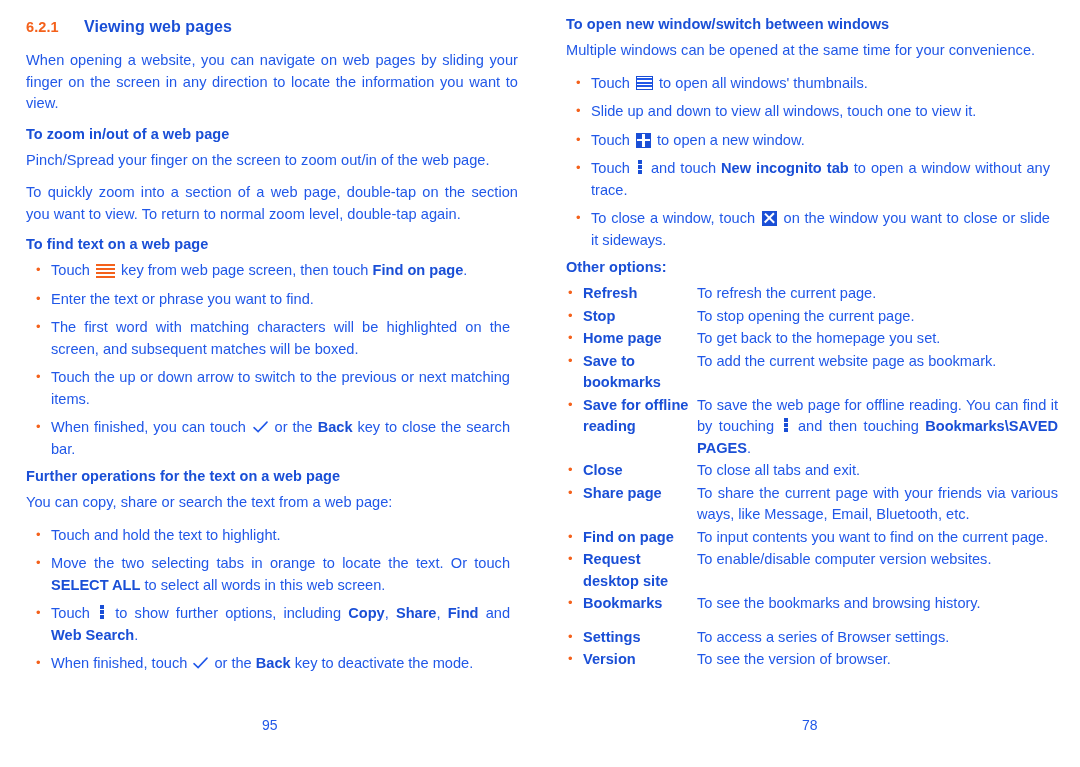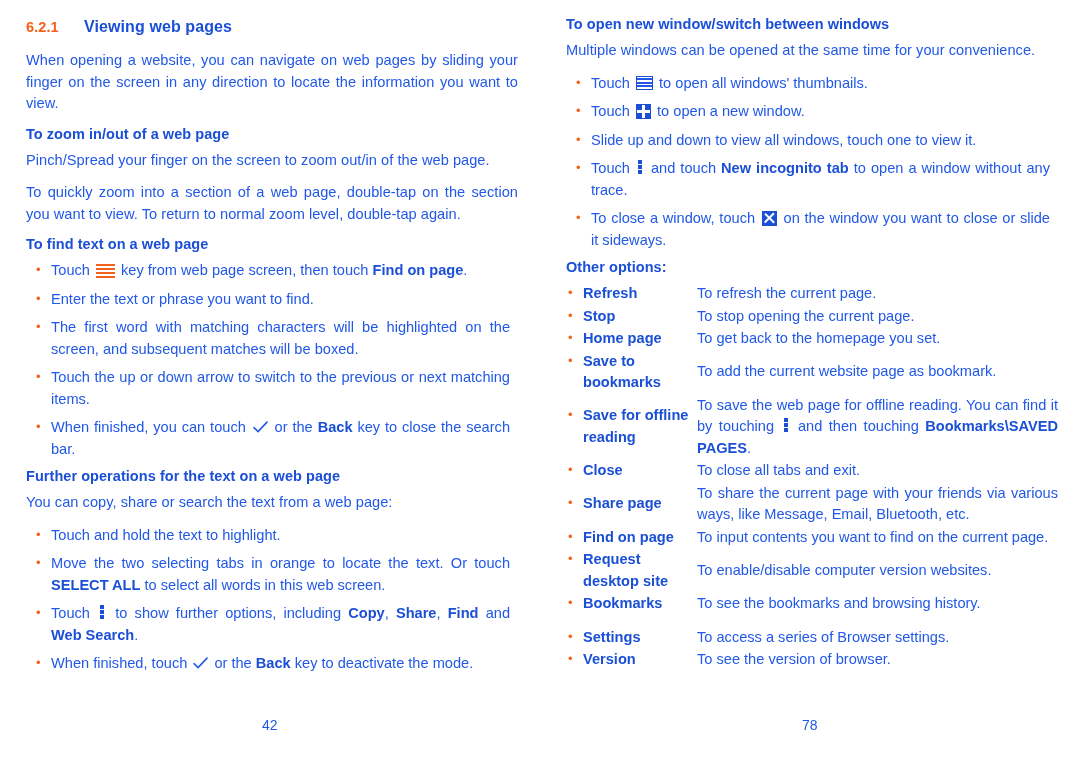--- a/index.html
+++ b/index.html
@@ -83,21 +83,21 @@
     color: #f4611b;
     font-size: 13px;
     line-height: 22px;
   }
   b, strong { font-weight: bold; color: #1a4fd6; }
 
   
   .opt-table { margin-top: 4px; }
   .opt-row {
     display: flex;
-    align-items: center;
+    align-items: flex-start;
     margin-bottom: 1px;
   }
   .opt-row.gap { margin-bottom: 12px; }
   .opt-term {
     position: relative;
     flex: 0 0 131px;
     width: 131px;
     padding-left: 17px;
     color: #1a4fd6;
     font-weight: bold;
@@ -279,24 +279,24 @@
   <div class="col col-right">
 
     <div class="sub-head first">To open new window/switch between windows</div>
     <p class="body nojust">Multiple windows can be opened at the same time for your convenience.</p>
 
     <ul class="blist">
       <li class="nojust">
         <span>Touch </span><span class="ic ic-windows"><i></i><i></i><i></i></span><span> to open all windows' thumbnails.</span>
       </li>
       <li class="nojust">
+        <span>Slide up and down to view all windows, touch one to view it.</span>
+      </li>
+      <li class="nojust">
         <span>Touch </span><span class="ic ic-plus"><i></i><i></i></span><span> to open a new window.</span>
-      </li>
-      <li class="nojust">
-        <span>Slide up and down to view all windows, touch one to view it.</span>
       </li>
       <li>
         <span>Touch </span><span class="ic ic-dots"><i></i><i></i><i></i></span><span> and touch </span><b>New incognito tab</b><span> to open a window without any trace.</span>
       </li>
       <li>
         <span>To close a window, touch </span><span class="ic ic-close"><i></i><i></i></span><span> on the window you want to close or slide it sideways.</span>
       </li>
     </ul>
 
     <div class="sub-head">Other options:</div>
@@ -359,16 +359,16 @@
       </div>
 
       <div class="opt-row">
         <div class="opt-term">Version</div>
         <div class="opt-desc nojust">To see the version of browser.</div>
       </div>
 
     </div>
   </div>
 
-  <div class="pagenum pagenum-left">42</div>
+  <div class="pagenum pagenum-left">95</div>
   <div class="pagenum pagenum-right">78</div>
 
 </div>
 
 </body></html>

